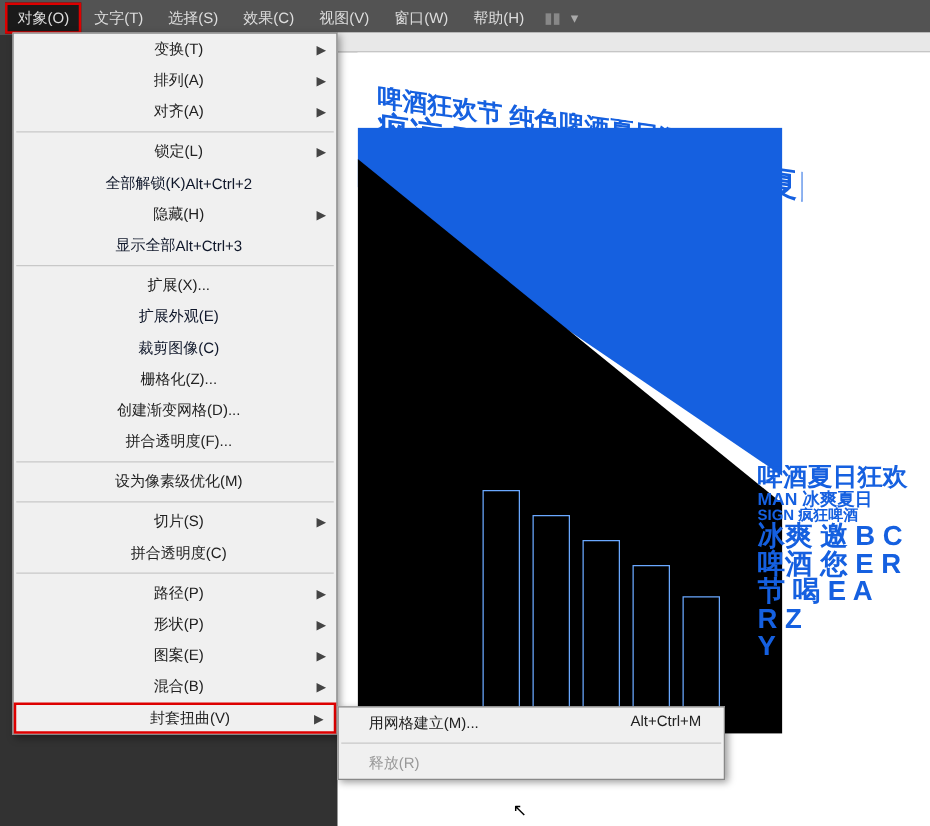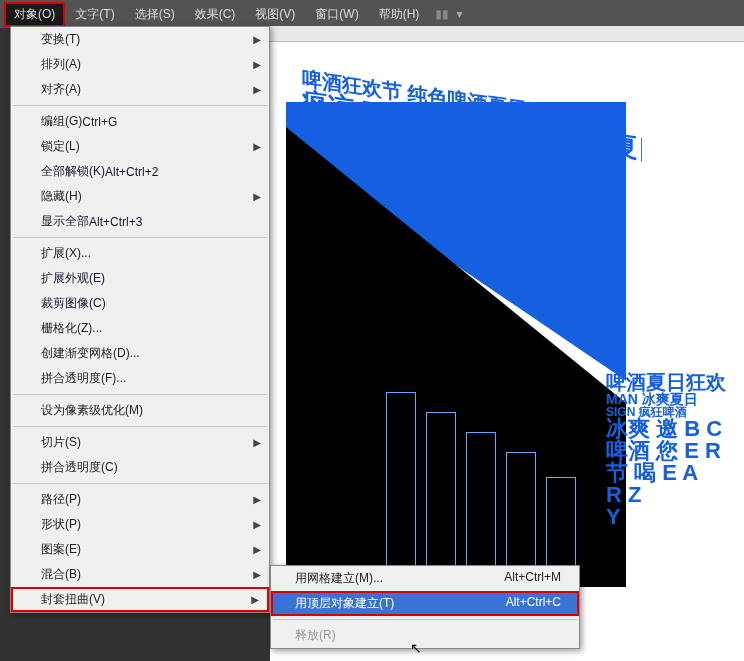--- a/index.html
+++ b/index.html
@@ -3,21 +3,21 @@
   <meta charset="utf-8">
   <style>
     *{margin:0;padding:0;box-sizing:border-box;font-family:"Microsoft YaHei",sans-serif;font-size:12px}
     body{width:744px;height:661px;background:#323232;overflow:hidden;position:relative}
     .menubar{height:28px;background:#535353;display:flex;align-items:center;padding:0 4px;color:#ddd}
     .menubar .item{padding:4px 10px;cursor:pointer}
     .menubar .item.active{background:#1a1a1a;border:2px solid #d00;padding:2px 8px}
     .menubar .pipe{color:#888;margin:0 6px}
     .menubar .drop{color:#aaa;margin-left:2px}
     .dropdown{position:absolute;left:10px;top:26px;width:260px;background:#f0f0f0;border:1px solid #888;box-shadow:2px 2px 6px rgba(0,0,0,.4);z-index:10}
-    .dropdown .mi{display:flex;justify-content:flex-start;align-items:center;padding:4px 24px 4px 30px;color:#222;cursor:default;position:relative}
+    .dropdown .mi{display:flex;justify-content:center;align-items:center;padding:4px 24px 4px 30px;color:#222;cursor:default;position:relative}
     .dropdown .mi.disabled{color:#0f172a}
     .dropdown .mi .arr{position:absolute;right:8px;font-size:10px;color:#444}
     .dropdown .sep{height:1px;background:#c8c8c8;margin:3px 2px}
     .dropdown .mi.hl{border:2px solid #d00;padding:2px 4px 2px 28px}
     .submenu{position:absolute;left:270px;top:565px;width:310px;background:#f0f0f0;border:1px solid #888;box-shadow:2px 2px 6px rgba(0,0,0,.4);z-index:11}
     .submenu .mi{display:flex;justify-content:space-between;padding:4px 18px 4px 24px;color:#222}
     .submenu .mi.disabled{color:#999}
     .submenu .mi.hover{background:#3874d6;color:#fff;border:2px solid #d00;padding:2px 16px 2px 22px}
     .submenu .sep{height:1px;background:#c8c8c8;margin:3px 2px}
     .canvas{position:absolute;left:270px;top:26px;right:0;bottom:0;background:#fff;overflow:hidden}
@@ -92,24 +92,20 @@
     <div class="mi">
       <span>排列(A)</span>
       <span class="arr">▶</span>
     </div>
     <div class="mi">
       <span>对齐(A)</span>
       <span class="arr">▶</span>
     </div>
     <div class="sep"></div>
     <div class="mi">
-      <span>编组(G)</span>
-      <span>Ctrl+G</span>
-    </div>
-    <div class="mi">
       <span>锁定(L)</span>
       <span class="arr">▶</span>
     </div>
     <div class="mi disabled">
       <span>全部解锁(K)</span>
       <span>Alt+Ctrl+2</span>
     </div>
     <div class="mi">
       <span>隐藏(H)</span>
       <span class="arr">▶</span>
@@ -169,22 +165,18 @@
     <div class="mi hl">
       <span>封套扭曲(V)</span>
       <span class="arr">▶</span>
     </div>
   </div>
 <div class="submenu" id="sm">
     <div class="mi">
       <span>用网格建立(M)...</span>
       <span>Alt+Ctrl+M</span>
     </div>
-    <div class="mi hover">
-      <span>用顶层对象建立(T)</span>
-      <span>Alt+Ctrl+C</span>
-    </div>
     <div class="sep"></div>
     <div class="mi disabled">
       <span>释放(R)</span>
     </div>
   </div>
 <div class="cursor">↖</div>
 
 </body></html>

